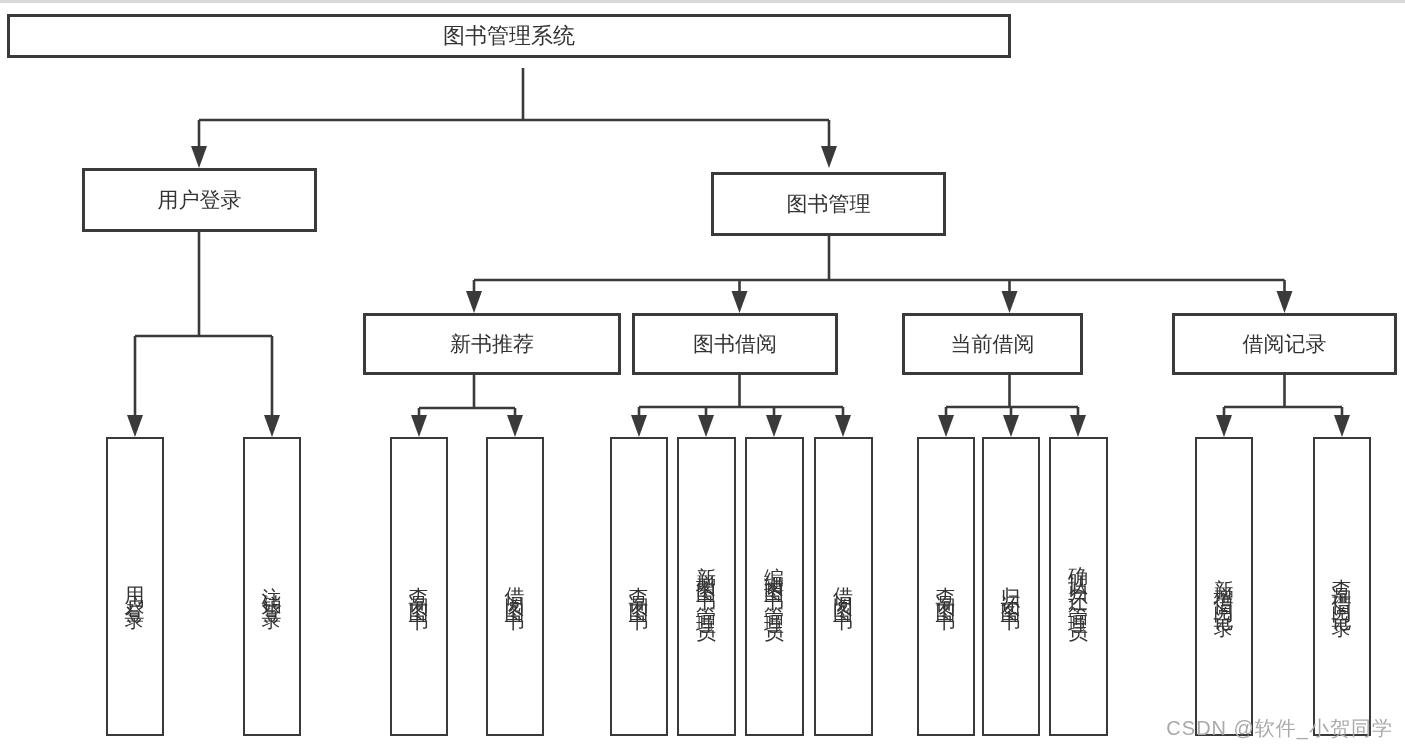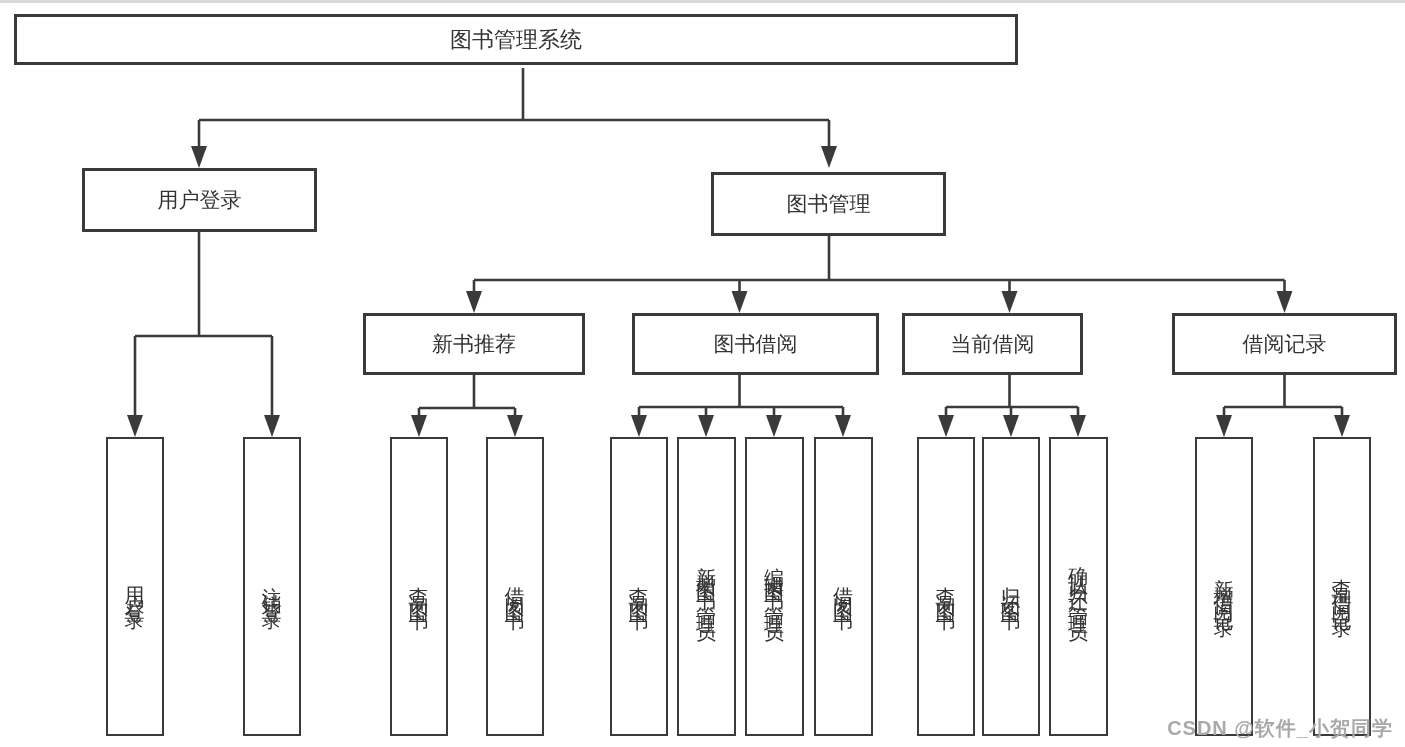--- a/index.html
+++ b/index.html
@@ -44,21 +44,20 @@
     white-space: nowrap;
   }
   .watermark {
     position: absolute;
     right: 12px;
     bottom: 5px;
     font-size: 20px;
     color: #a9a9a9;
     letter-spacing: 1px;
     white-space: nowrap;
-    font-weight: bold;
   }
 </style>
 </head>
 <body>
 
 <div id="app">
 
   <div class="top-edge"></div>
 
   <svg class="connectors" width="1405" height="747" viewBox="0 0 1405 747">
@@ -97,35 +96,35 @@
       <path d="M766 415 L782 415 L774 437 Z"></path>
       <path d="M835 415 L851 415 L843 437 Z"></path>
       <path d="M938 415 L954 415 L946 437 Z"></path>
       <path d="M1003 415 L1019 415 L1011 437 Z"></path>
       <path d="M1070 415 L1086 415 L1078 437 Z"></path>
       <path d="M1216 415 L1232 415 L1224 437 Z"></path>
       <path d="M1334 415 L1350 415 L1342 437 Z"></path>
     </g>
   </svg>
 
-  <div class="node root" style="left:14px; top:14px; width:1004px; height:51px;align-items:center;">
+  <div class="node root" style="left:7px; top:14px; width:1004px; height:44px;align-items:center;">
     <span class="h">图书管理系统</span>
   </div>
 
   <div class="node lvl" style="left:82px; top:168px; width:235px; height:64px;">
     <span class="h">用户登录</span>
   </div>
   <div class="node lvl" style="left:711px; top:172px; width:235px; height:64px;">
     <span class="h">图书管理</span>
   </div>
 
-  <div class="node lvl" style="left:363px; top:313px; width:222px; height:62px;">
+  <div class="node lvl" style="left:363px; top:313px; width:258px; height:62px;">
     <span class="h">新书推荐</span>
   </div>
-  <div class="node lvl" style="left:632px; top:313px; width:247px; height:62px;">
+  <div class="node lvl" style="left:632px; top:313px; width:206px; height:62px;">
     <span class="h">图书借阅</span>
   </div>
   <div class="node lvl" style="left:902px; top:313px; width:181px; height:62px;">
     <span class="h">当前借阅</span>
   </div>
   <div class="node lvl" style="left:1172px; top:313px; width:225px; height:62px;">
     <span class="h">借阅记录</span>
   </div>
 
   <div class="node leaf" style="left:106px; top:437px; width:58px; height:299px;">

